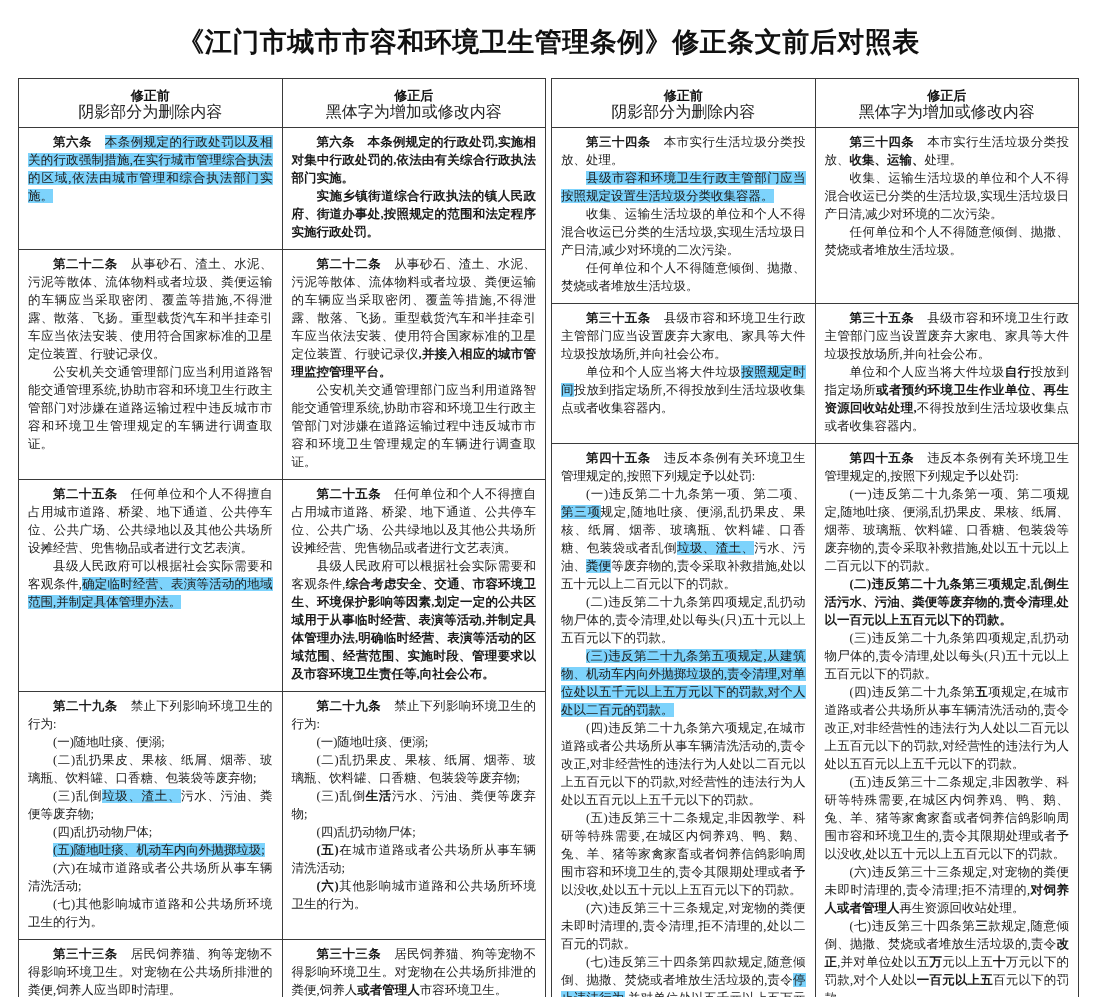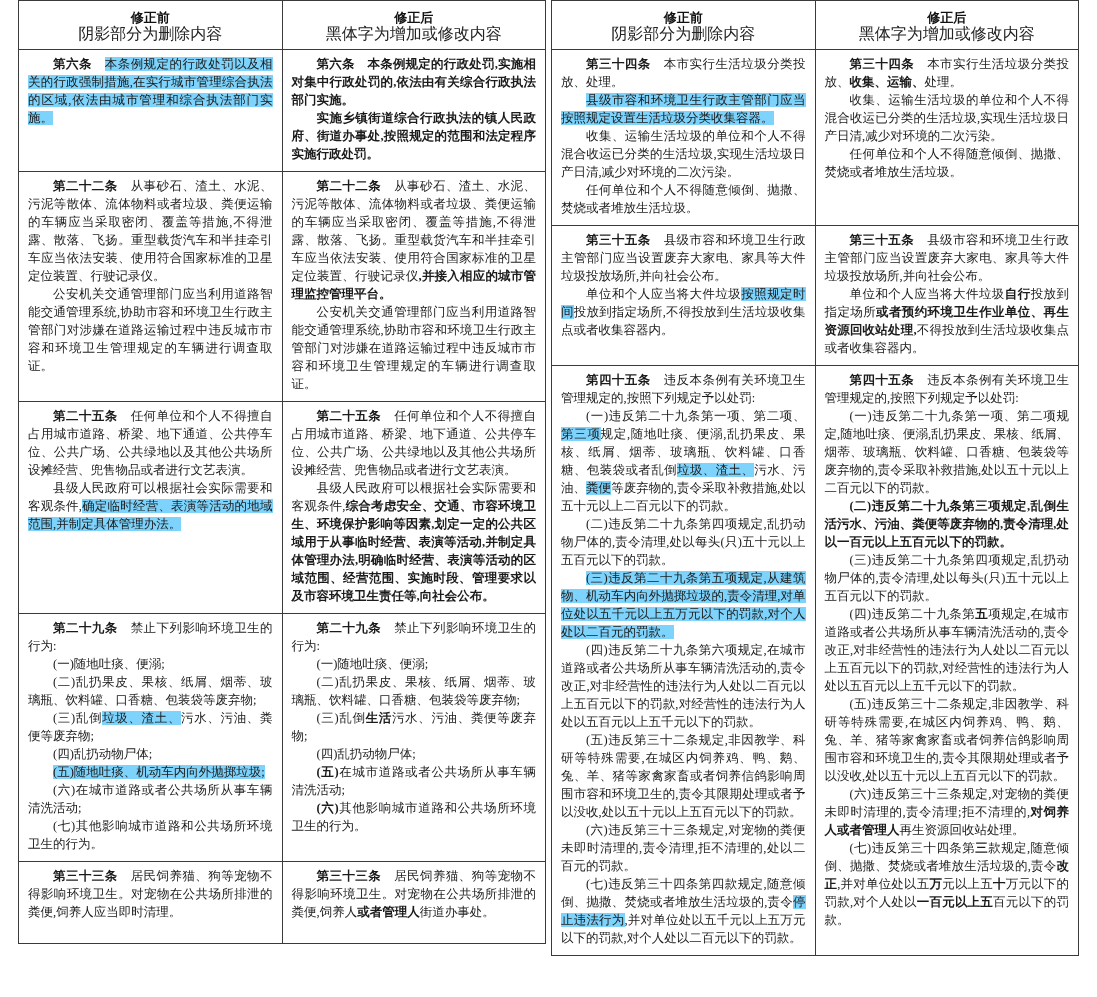--- a/index.html
+++ b/index.html
@@ -78,20 +78,21 @@
   .t1r3 td { height: 222px; }
   .t1r4 td { height: 82px; }
   .t2r0 td { height: 150px; }
   .t2r1 td { height: 114px; }
   .t2r2 td { height: 568px; }
 </style>
 </head>
 <body>
 
 <div class="page">
+  <h1 class="doc-title">《江门市城市市容和环境卫生管理条例》修正条文前后对照表</h1>
 
   <div class="tables">
 
     <table class="cmp">
       <thead>
         <tr>
           <th>
             <span class="hdr-label">修正前</span>
             <span class="hdr-note">阴影部分为删除内容</span>
           </th>
@@ -150,21 +151,21 @@
               <p class="para"><span class="seg">(四)乱扔动物尸体;</span></p>
               <p class="para"><span class="seg b">(五)</span><span class="seg">在城市道路或者公共场所从事车辆清洗活动;</span></p>
               <p class="para"><span class="seg b">(六)</span><span class="seg">其他影响城市道路和公共场所环境卫生的行为。</span></p>
             </td>
         </tr>
         <tr class="t1r4">
           <td>
               <p class="para"><span class="seg b">第三十三条</span><span class="seg">　居民饲养猫、狗等宠物不得影响环境卫生。对宠物在公共场所排泄的粪便,饲养人应当即时清理。</span></p>
             </td>
           <td>
-              <p class="para"><span class="seg b">第三十三条</span><span class="seg">　居民饲养猫、狗等宠物不得影响环境卫生。对宠物在公共场所排泄的粪便,饲养人</span><span class="seg b">或者管理人</span><span class="seg">街道办事处。</span></p>
+              <p class="para"><span class="seg b">第三十三条</span><span class="seg">　居民饲养猫、狗等宠物不得影响环境卫生。对宠物在公共场所排泄的粪便,饲养人</span><span class="seg b">或者管理人</span><span class="seg">市容环境卫生。</span></p>
             </td>
         </tr>
       </tbody>
     </table>
 
     <table class="cmp">
       <thead>
         <tr>
           <th>
             <span class="hdr-label">修正前</span>

